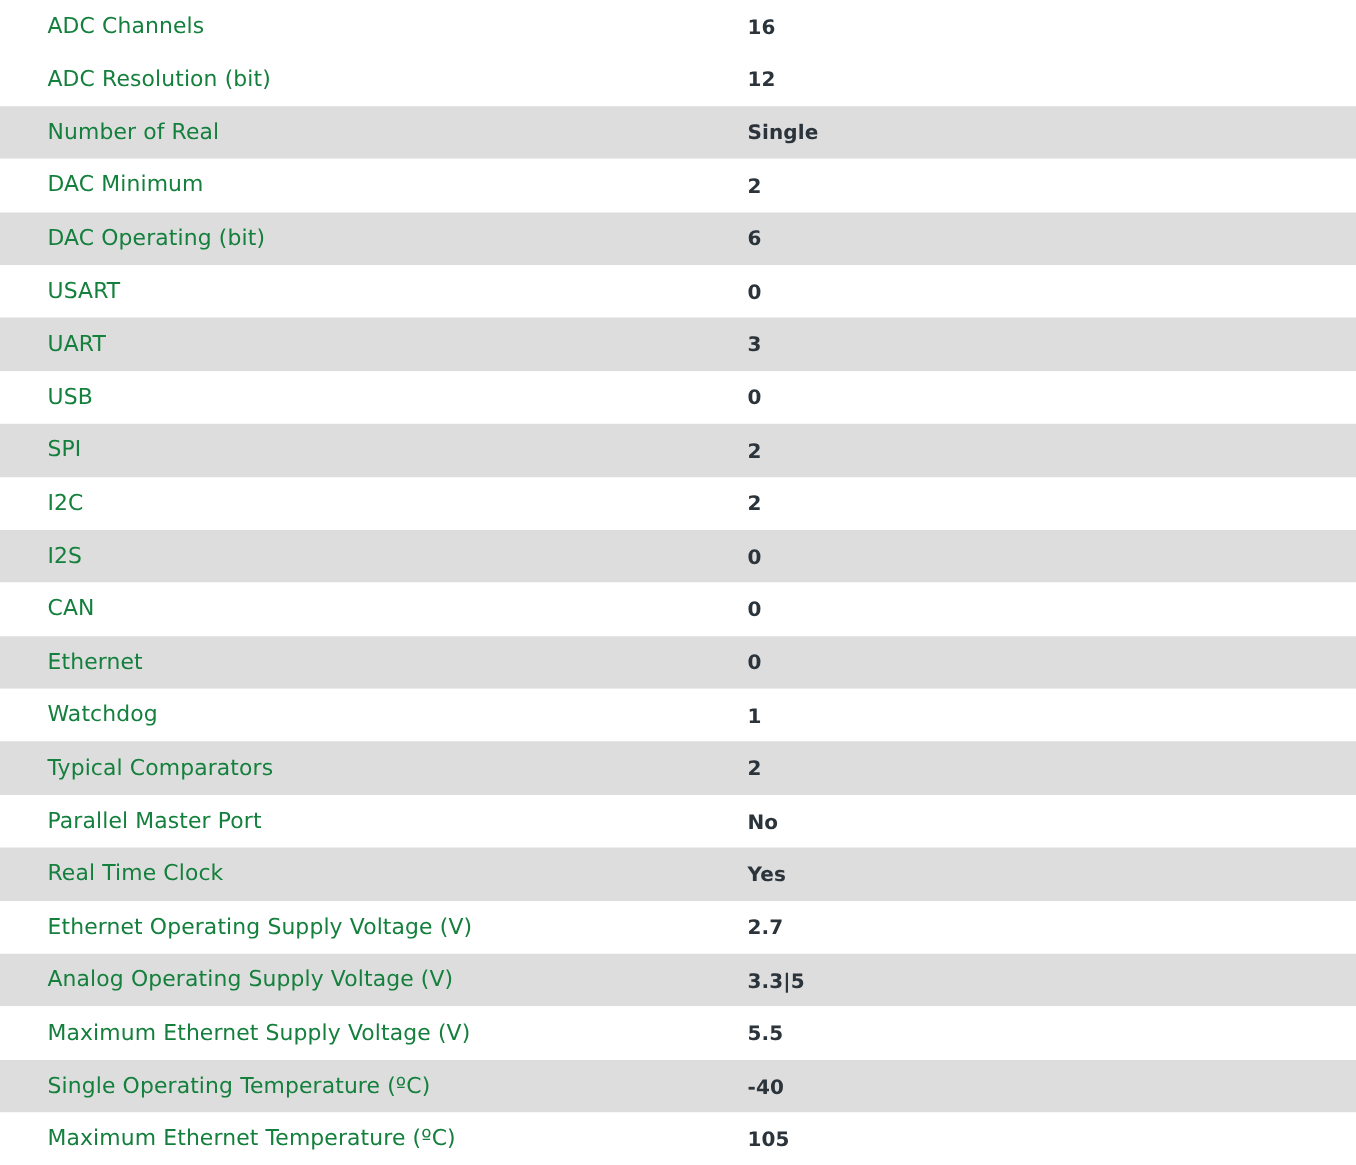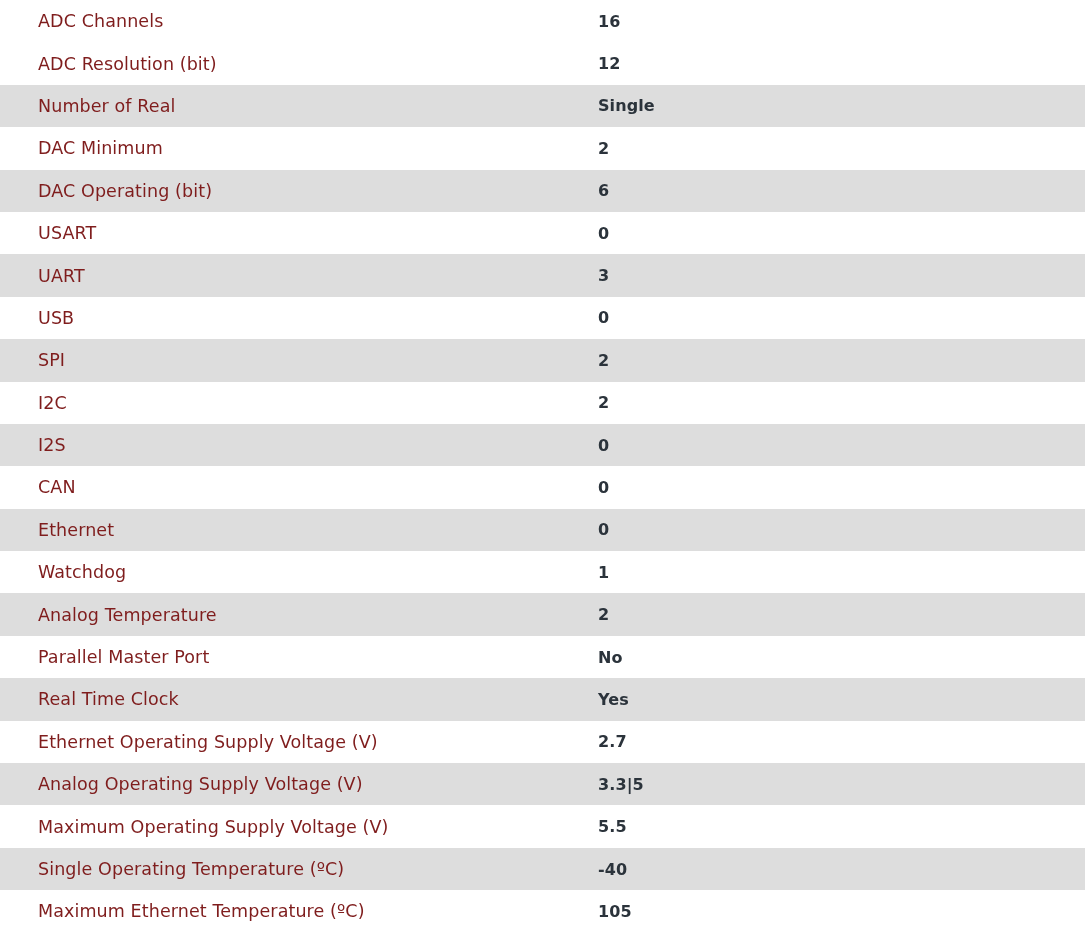--- a/index.html
+++ b/index.html
@@ -29,21 +29,21 @@
   }
   .spec-table td {
     padding: 0 0 0 38px;
     vertical-align: middle;
     border: none;
   }
   td.label {
     width: 530px;
     font-size: 17.5px;
     font-weight: 400;
-    color: #7f1d1d;
+    color: #15803d;
     letter-spacing: 0.1px;
   }
   td.value {
     width: 517px;
     font-size: 16px;
     font-weight: 700;
     color: #2b333b;
     padding-left: 30px;
     letter-spacing: 0.1px;
   }
@@ -103,41 +103,41 @@
     </tr>
     <tr class="alt">
       <td class="label">Ethernet</td>
       <td class="value">0</td>
     </tr>
     <tr class="plain">
       <td class="label">Watchdog</td>
       <td class="value">1</td>
     </tr>
     <tr class="alt">
-      <td class="label">Analog Temperature</td>
+      <td class="label">Typical Comparators</td>
       <td class="value">2</td>
     </tr>
     <tr class="plain">
       <td class="label">Parallel Master Port</td>
       <td class="value">No</td>
     </tr>
     <tr class="alt">
       <td class="label">Real Time Clock</td>
       <td class="value">Yes</td>
     </tr>
     <tr class="plain">
       <td class="label">Ethernet Operating Supply Voltage (V)</td>
       <td class="value">2.7</td>
     </tr>
     <tr class="alt">
       <td class="label">Analog Operating Supply Voltage (V)</td>
       <td class="value">3.3|5</td>
     </tr>
     <tr class="plain">
-      <td class="label">Maximum Operating Supply Voltage (V)</td>
+      <td class="label">Maximum Ethernet Supply Voltage (V)</td>
       <td class="value">5.5</td>
     </tr>
     <tr class="alt">
       <td class="label">Single Operating Temperature (ºC)</td>
       <td class="value">-40</td>
     </tr>
     <tr class="plain">
       <td class="label">Maximum Ethernet Temperature (ºC)</td>
       <td class="value">105</td>
     </tr>

